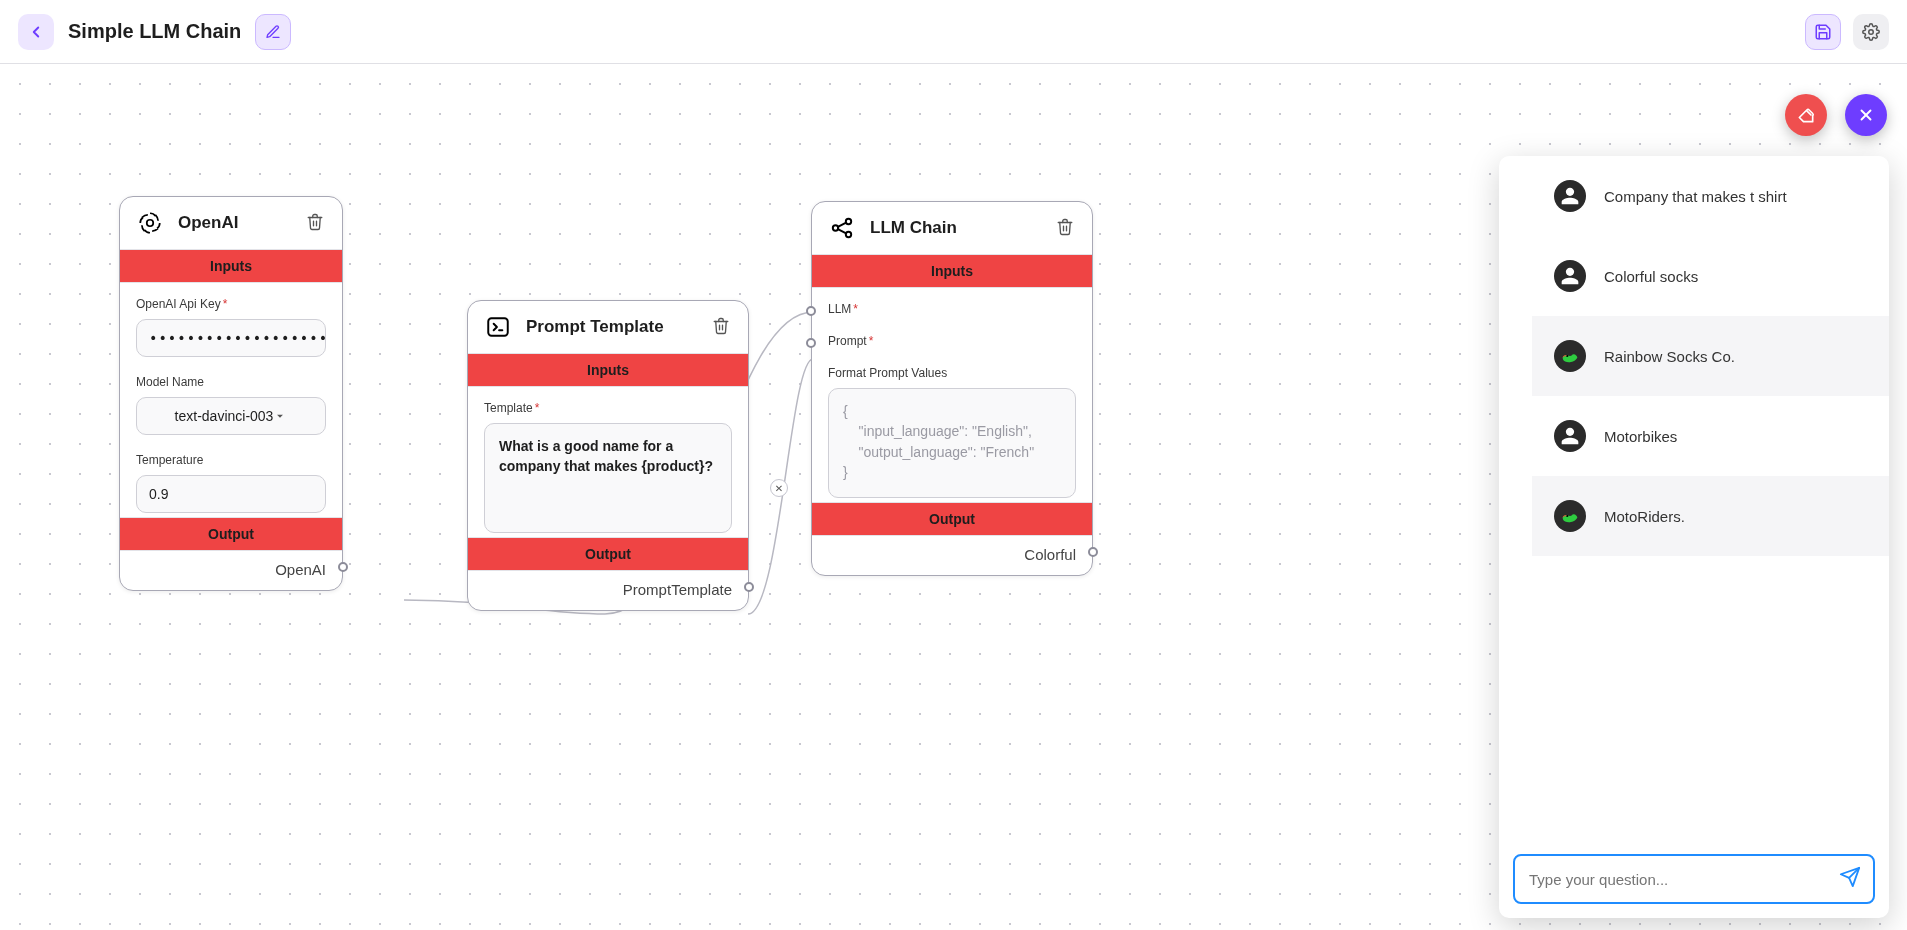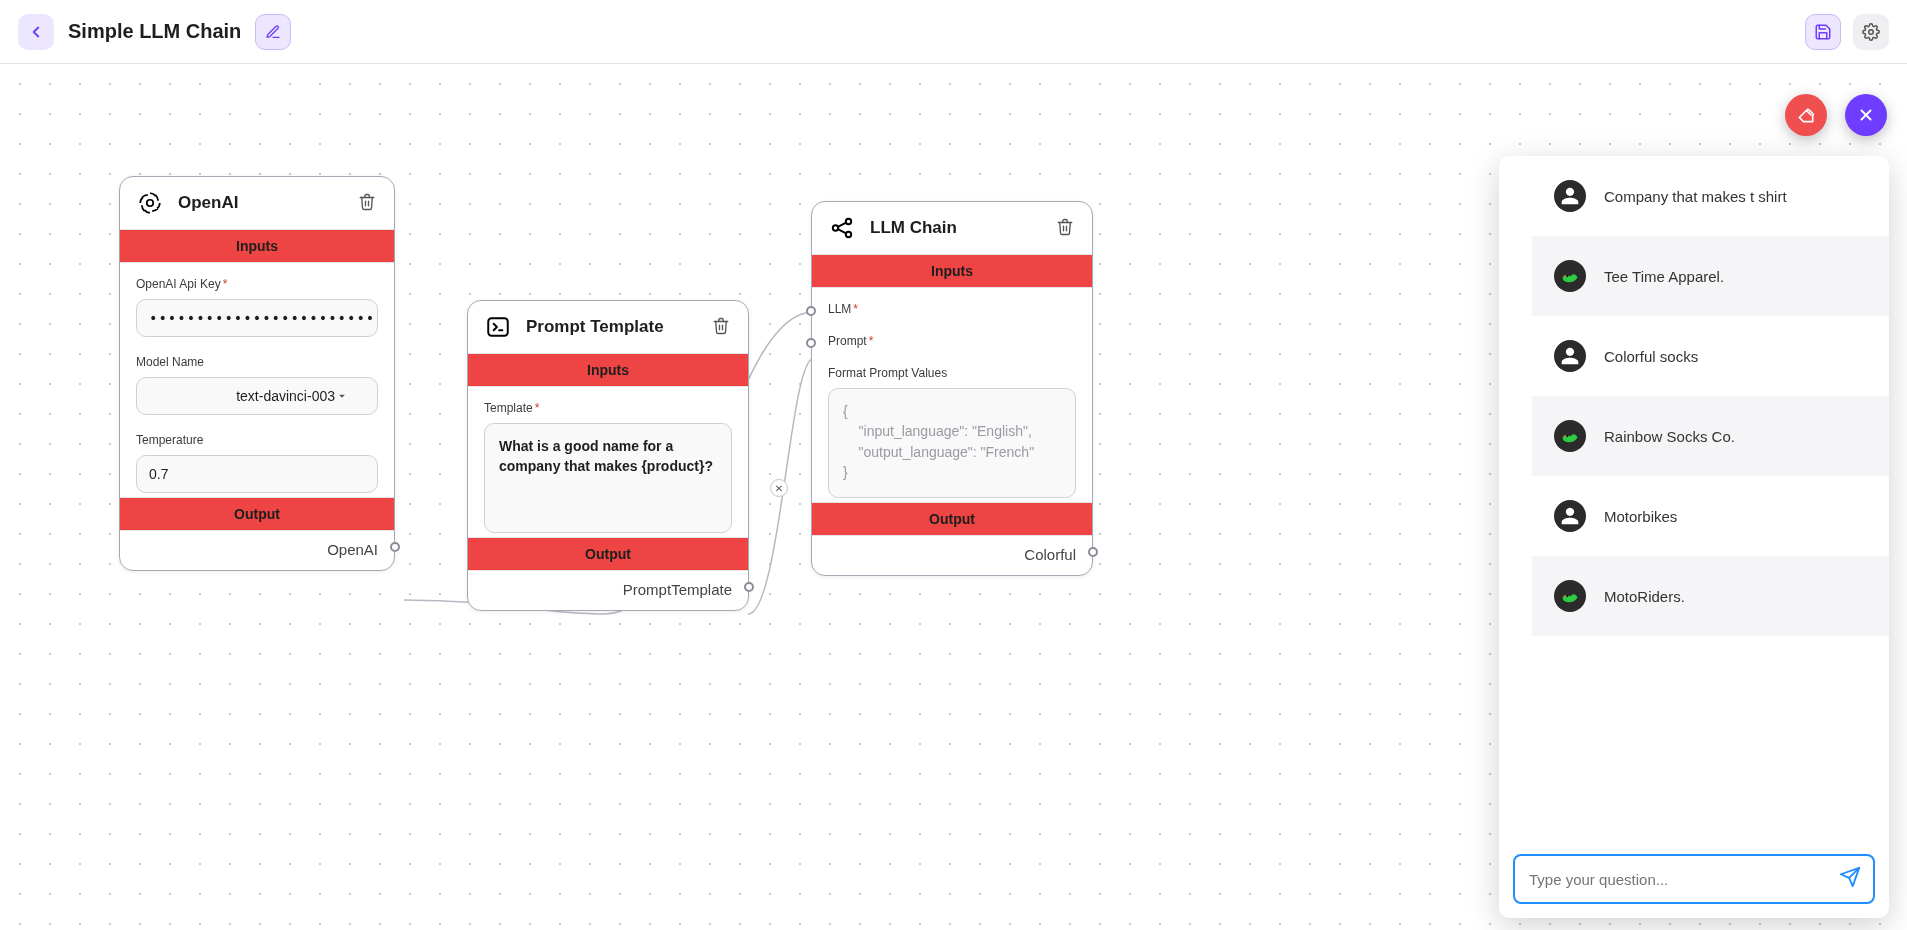--- a/index.html
+++ b/index.html
@@ -98,23 +98,23 @@
     padding:10px 12px;
     font-size:14px;
     font-family:inherit;
   }
   .input.pass { letter-spacing:1px; font-family:monospace; overflow:hidden; white-space:nowrap; }
   .select {
     width:100%;
     border:1px solid var(--border-dark);
     border-radius:10px;
     background:var(--panel-bg);
-    padding:10px 28px;
+    padding:10px 4px;
     font-size:14px;
-    display:flex; align-items:center; justify-content:flex-end;
+    display:flex; align-items:center; justify-content:center;
     cursor:pointer;
   }
   .textarea {
     width:100%;
     min-height:110px;
     border:1px solid var(--border-dark);
     border-radius:10px;
     background:var(--panel-bg);
     padding:12px 14px;
     font-size:14px; font-weight:600; line-height:1.45;
@@ -209,21 +209,21 @@
   <div class="canvas">
 
     <svg class="edges">
       <path d="M 404 536 C 500 536, 540 550, 605 550 C 700 550, 730 248, 813 248"></path>
       <path d="M 748 550 C 780 550, 790 295, 813 295"></path>
     </svg>
     <div class="edge-del" style="left:770px; top:415px;">
       <span>✕</span>
     </div>
 
-    <div class="node" style="left:119px; top:112px; width:276px;">
+    <div class="node" style="left:119px; top:132px; width:224px;">
       <div class="node-head">
         <div class="node-head-left">
           <span class="node-icon">
             <svg width="26" height="26" viewBox="0 0 24 24" fill="none" stroke="#000" stroke-width="1.6">
                 <circle cx="12" cy="12" r="3"></circle>
                 <path d="M12 3c2 0 4 1 5 2.5M21 12c0 2-1 4-2.5 5M12 21c-2 0-4-1-5-2.5M3 12c0-2 1-4 2.5-5M17 4.5c1.5 1.5 2.5 3.5 2.5 5.5M19.5 17c-1.5 1.5-3.5 2.5-5.5 2.5M7 19.5C5.5 18 4.5 16 4.5 14M4.5 7C6 5.5 8 4.5 10 4.5"></path>
               </svg>
           </span>
           <div class="node-title">OpenAI</div>
         </div>
@@ -249,21 +249,21 @@
           <div class="select">
             <span>text-davinci-003</span>
             <svg width="14" height="14" viewBox="0 0 24 24" fill="#555">
                 <path d="M7 10l5 5 5-5z"></path>
               </svg>
           </div>
         </div>
         <div>
           <div class="field-label">Temperature</div>
           <div style="height:8px"></div>
-          <div class="input">0.7</div>
+          <div class="input">0.9</div>
         </div>
       </div>
       <div class="section-bar">Output</div>
       <div class="output-row">OpenAI</div>
       <div class="port" style="right:-6px; bottom:18px;"></div>
     </div>
 
     <div class="node" style="left:467px; top:236px; width:282px;">
       <div class="node-head">
         <div class="node-head-left">
@@ -363,30 +363,20 @@
     <div class="chat-panel">
       <div class="chat-scroll" id="chat-scroll">
           <div class="msg">
             <div class="avatar">
               <svg width="20" height="20" viewBox="0 0 24 24" fill="#fff">
                 <path d="M12 12c2.7 0 5-2.3 5-5s-2.3-5-5-5-5 2.3-5 5 2.3 5 5 5zm0 2c-3.3 0-10 1.7-10 5v3h20v-3c0-3.3-6.7-5-10-5z"></path>
               </svg>
             </div>
             <div>Company that makes t shirt</div>
           </div>
-          <div class="msg bot">
-            <div class="avatar">
-              <svg width="22" height="22" viewBox="0 0 24 24">
-                <path fill="#2ecc40" d="M4 14c0-1 2-3 4-3 1.5 0 2 1 4 1s2-2 4-2c2 0 4 2 4 4-3 5-9 5-9 5s-7 0-7-5z"></path>
-                <circle cx="9" cy="12" r="1.2" fill="#000"></circle>
-                <path fill="#e74c3c" d="M8 11c-2 0-4 1-4 3 0 0 1-2 4-2z"></path>
-              </svg>
-            </div>
-            <div>Tee Time Apparel.</div>
-          </div>
           <div class="msg">
             <div class="avatar">
               <svg width="20" height="20" viewBox="0 0 24 24" fill="#fff">
                 <path d="M12 12c2.7 0 5-2.3 5-5s-2.3-5-5-5-5 2.3-5 5 2.3 5 5 5zm0 2c-3.3 0-10 1.7-10 5v3h20v-3c0-3.3-6.7-5-10-5z"></path>
               </svg>
             </div>
             <div>Colorful socks</div>
           </div>
           <div class="msg bot">
             <div class="avatar">

